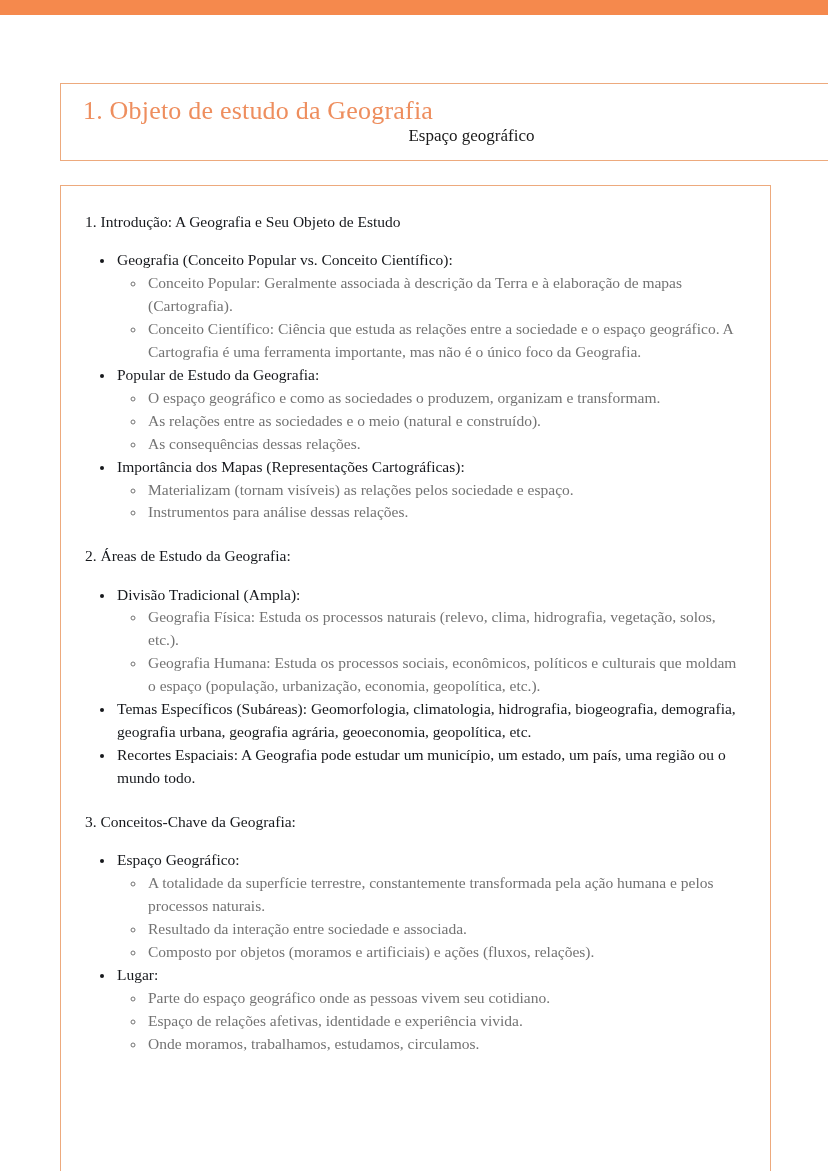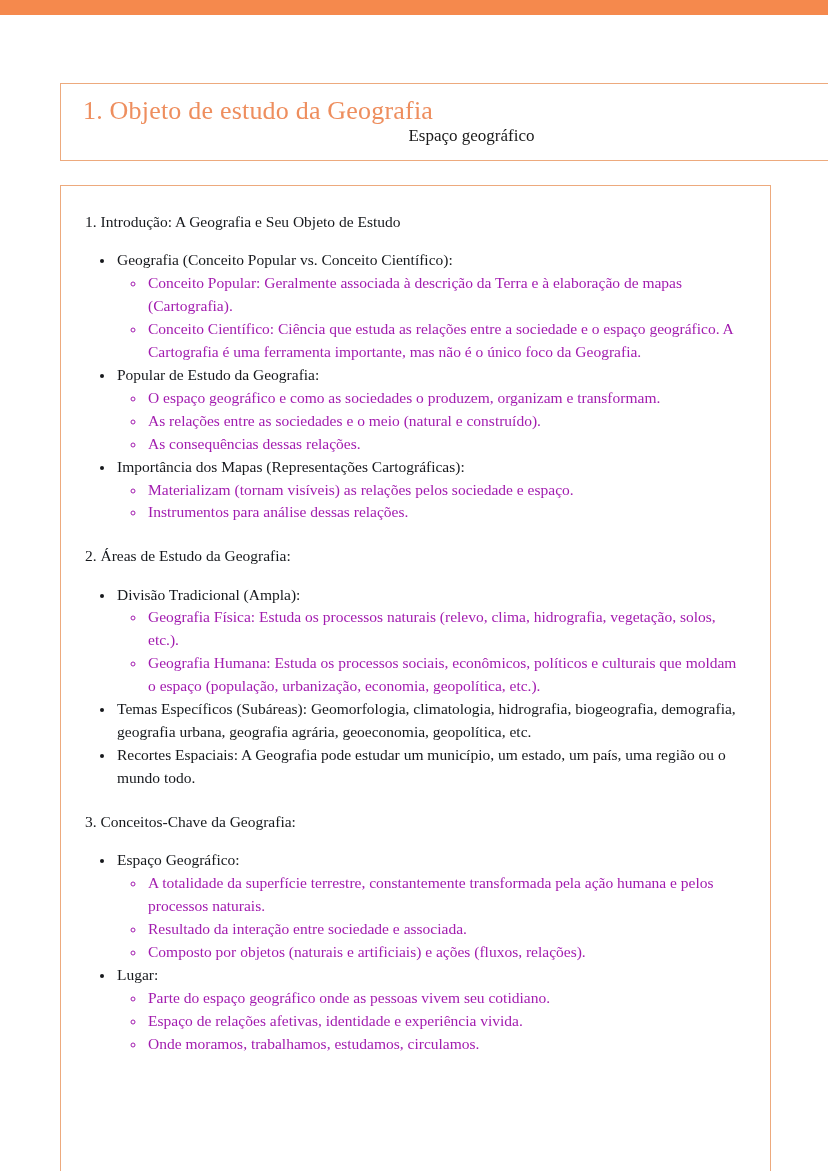--- a/index.html
+++ b/index.html
@@ -87,21 +87,21 @@
     margin: 0 0 0 0;
     padding-left: 2px;
   }
   ul.lvl2 {
     list-style: circle;
     margin: 0;
     padding-left: 29px;
   }
   ul.lvl2 > li {
     font-size: 15.5px;
-    color: #a21caf;
+    color: #737373;
     line-height: 1.48;
     padding-left: 2px;
   }
   ul.lvl1 > li::marker { font-size: 13px; }
   ul.lvl2 > li::marker { font-size: 13px; }
 </style>
 </head>
 <body>
 
 <div class="top-band"></div>
@@ -141,21 +141,21 @@
           <li><span>Temas Específicos (Subáreas): Geomorfologia, climatologia, hidrografia, biogeografia, demografia, geografia urbana, geografia agrária, geoeconomia, geopolítica, etc.</span></li>
           <li><span>Recortes Espaciais: A Geografia pode estudar um município, um estado, um país, uma região ou o mundo todo.</span></li>
         </ul>
       </div>
       <div class="section-block">
         <p class="section-heading">3. Conceitos-Chave da Geografia:</p>
         <ul class="lvl1">
           <li><span>Espaço Geográfico:</span><ul class="lvl2">
               <li>A totalidade da superfície terrestre, constantemente transformada pela ação humana e pelos processos naturais.</li>
               <li>Resultado da interação entre sociedade e associada.</li>
-              <li>Composto por objetos (naturais e artificiais) e ações (fluxos, relações).</li>
+              <li>Composto por objetos (moramos e artificiais) e ações (fluxos, relações).</li>
             </ul></li>
           <li><span>Lugar:</span><ul class="lvl2">
               <li>Parte do espaço geográfico onde as pessoas vivem seu cotidiano.</li>
               <li>Espaço de relações afetivas, identidade e experiência vivida.</li>
               <li>Onde moramos, trabalhamos, estudamos, circulamos.</li>
             </ul></li>
         </ul>
       </div>
     </div>
 </div>

